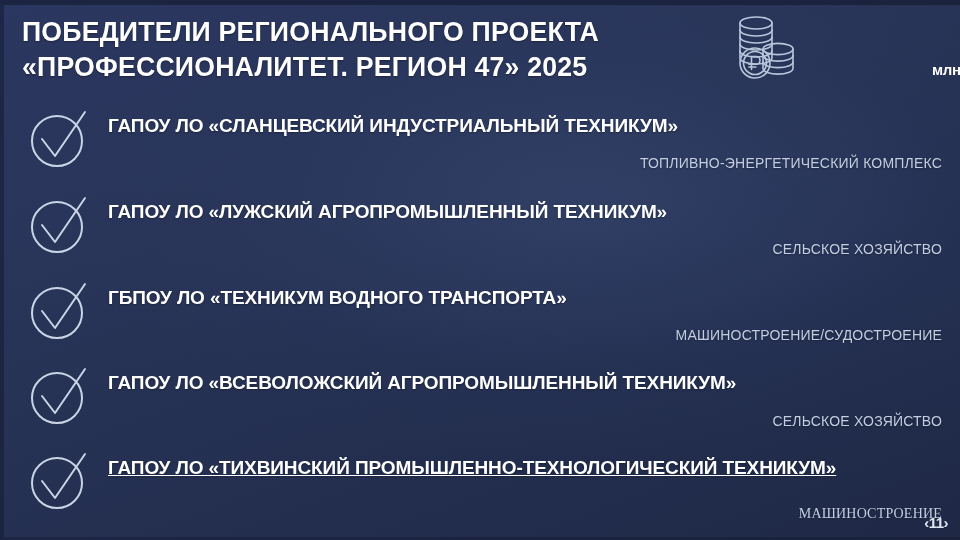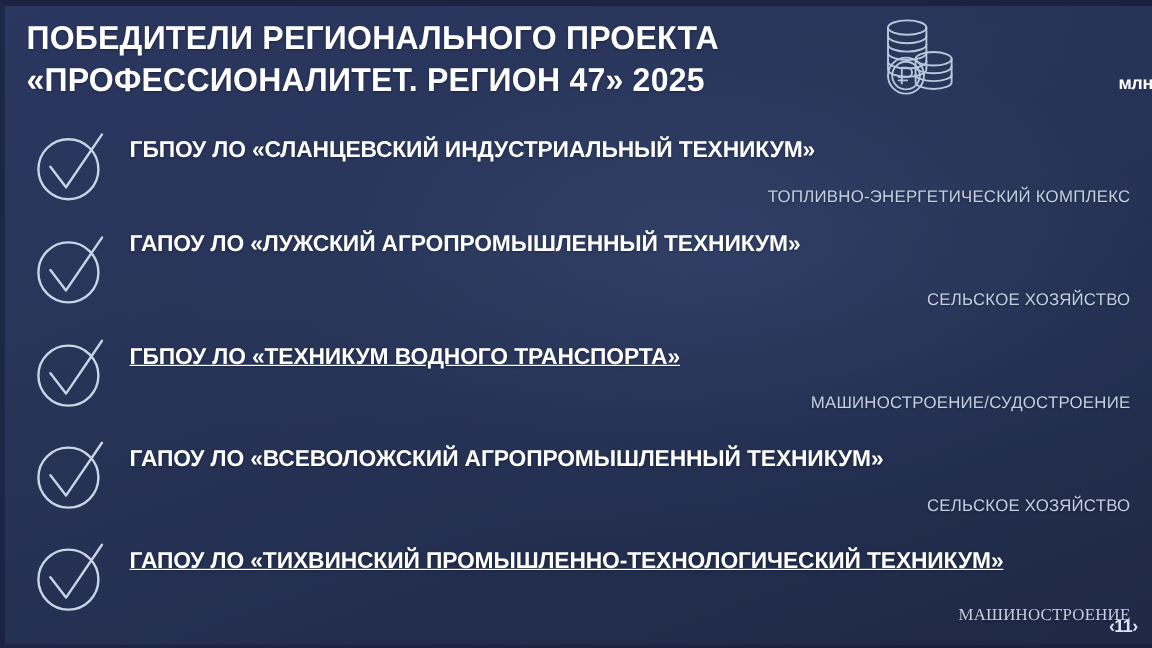--- a/index.html
+++ b/index.html
@@ -133,25 +133,25 @@
     white-space: nowrap;
     text-shadow: 0 1px 2px rgba(0,0,0,0.25);
   }
 
   
   .r0 .check-icon { top: 8px; }
   .r0 .org-name   { top: 14px; }
   .r0 .sector     { top: 52px; }
 
   .r1 .check-icon { top: 94px; }
-  .r1 .org-name   { top: 92px; }
+  .r1 .org-name   { top: 100px; }
   .r1 .sector     { top: 138px; }
 
   .r2 .check-icon { top: 180px; }
-  .r2 .org-name   { top: 186px; text-decoration: underline; }
+  .r2 .org-name   { top: 186px; }
   .r2 .sector     { top: 224px; }
 
   .r3 .check-icon { top: 265px; }
   .r3 .org-name   { top: 271px; }
   .r3 .sector     { top: 310px; }
 
   .r4 .check-icon { top: 350px; }
   .r4 .org-name   { top: 356px; width: 770px; text-decoration: underline; }
   .r4 .sector     { top: 403px; font-family: Liberation Serif, serif; }
 
@@ -204,21 +204,21 @@
 
   <div class="list">
 
     <div class="row r0">
       <div class="check-icon">
         <svg viewBox="0 0 62 62" width="62" height="62" fill="none" stroke="#c9d4e6" stroke-width="2" stroke-linecap="round" stroke-linejoin="round">
           <circle cx="29" cy="33" r="25"></circle>
           <path d="M14 31 L27 48 L57 4"></path>
         </svg>
       </div>
-      <div class="org-name">ГБПОУ ЛО «СЛАНЦЕВСКИЙ ИНДУСТРИАЛЬНЫЙ ТЕХНИКУМ»</div>
+      <div class="org-name">ГАПОУ ЛО «СЛАНЦЕВСКИЙ ИНДУСТРИАЛЬНЫЙ ТЕХНИКУМ»</div>
       <div class="sector">ТОПЛИВНО-ЭНЕРГЕТИЧЕСКИЙ КОМПЛЕКС</div>
     </div>
 
     <div class="row r1">
       <div class="check-icon">
         <svg viewBox="0 0 62 62" width="62" height="62" fill="none" stroke="#c9d4e6" stroke-width="2" stroke-linecap="round" stroke-linejoin="round">
           <circle cx="29" cy="33" r="25"></circle>
           <path d="M14 31 L27 48 L57 4"></path>
         </svg>
       </div>

